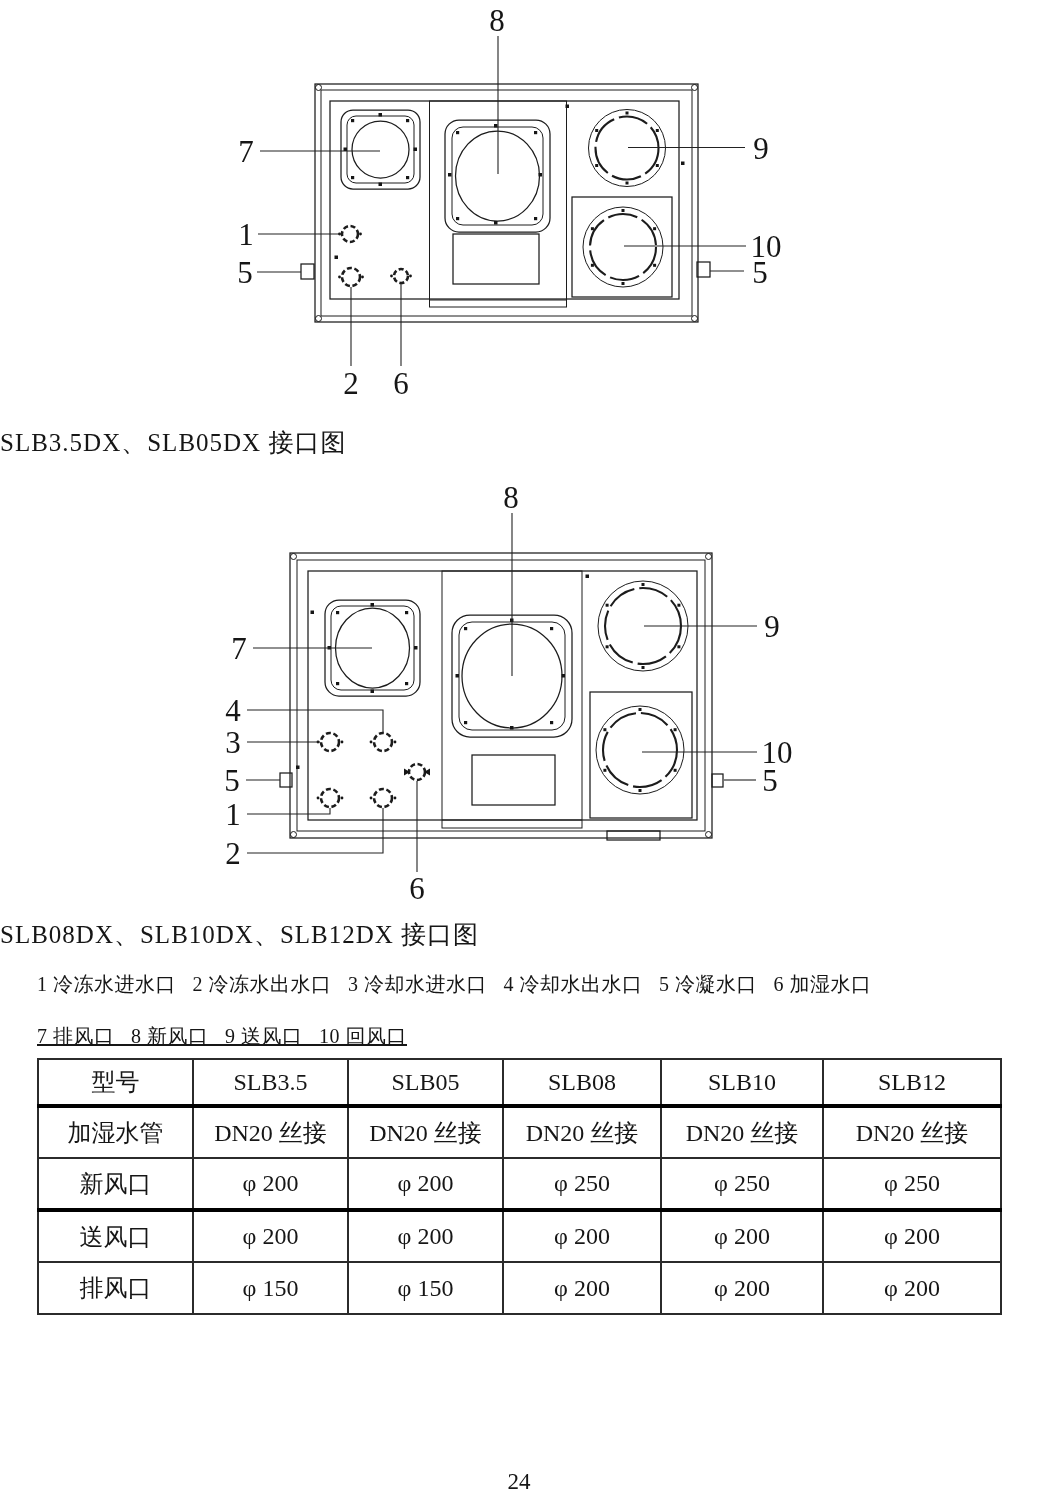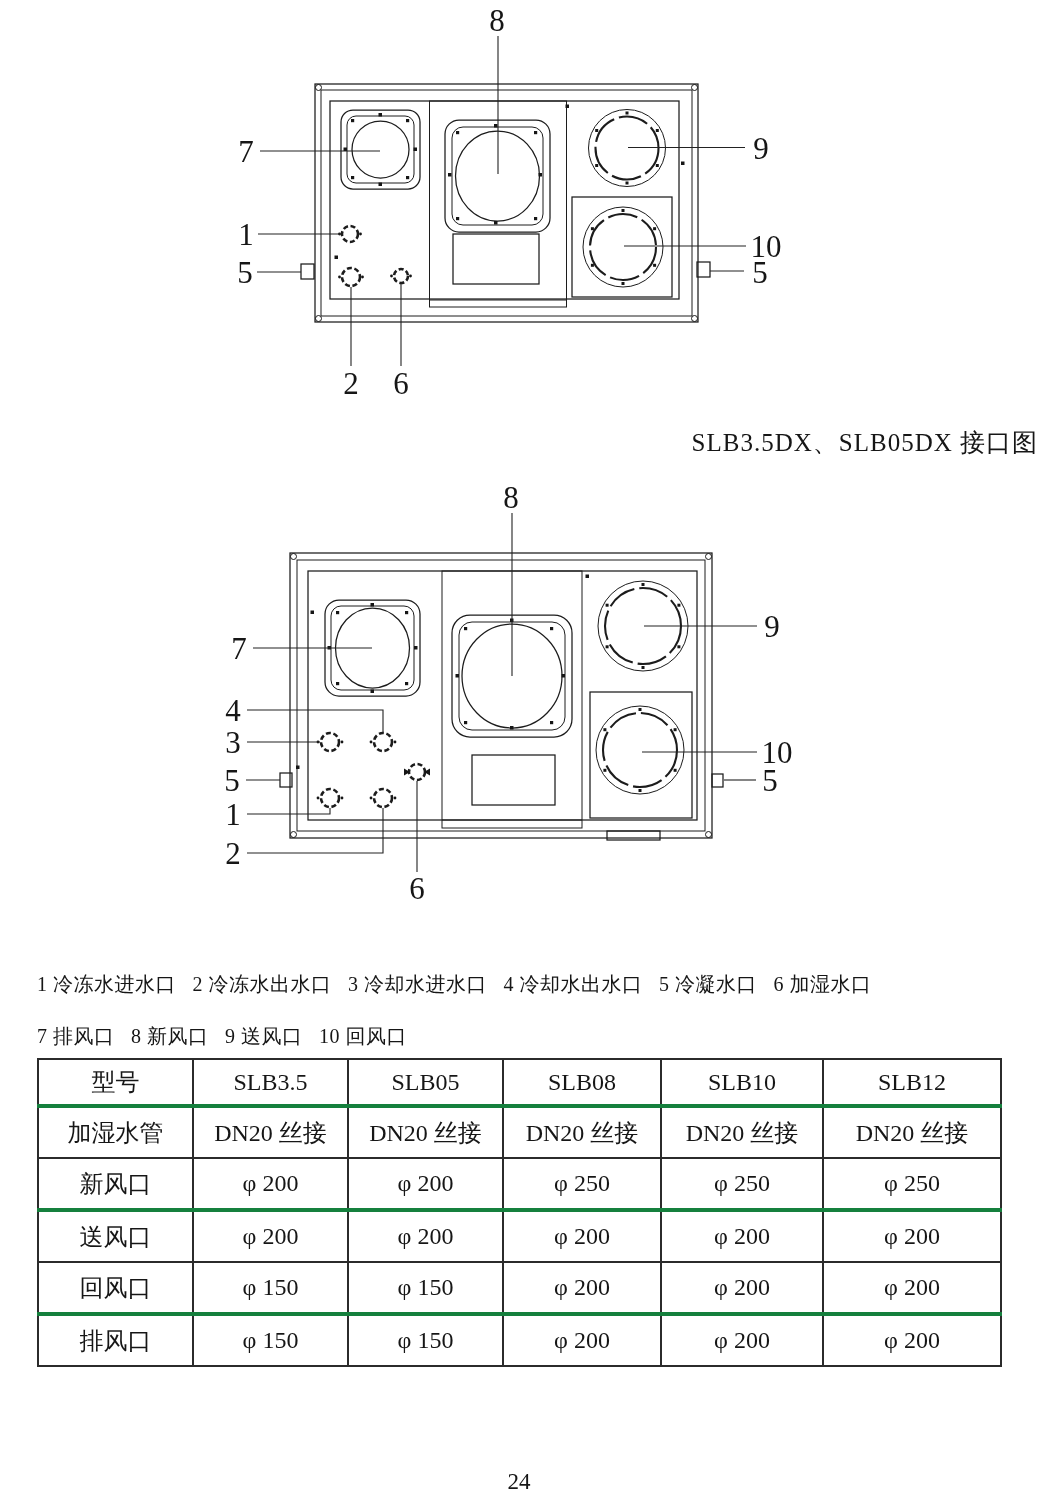--- a/index.html
+++ b/index.html
@@ -1,27 +1,27 @@
 <!DOCTYPE html>
 <html><head>
 <meta charset="utf-8">
 <style>
   html,body{margin:0;padding:0;background:#ffffff;}
   .page{position:relative;width:1038px;height:1493px;background:#ffffff;overflow:hidden;
         font-family:"Liberation Serif","DejaVu Serif",serif;color:#161616;}
   svg.diag{position:absolute;left:0;display:block;}
-  .caption{position:absolute;left:0;width:100%;text-align:right;font-size:25px;letter-spacing:1px;white-space:pre;}
+  .caption{position:absolute;left:0;width:100%;text-align:left;font-size:25px;letter-spacing:1px;white-space:pre;}
   .legend{position:absolute;left:37px;font-size:20px;white-space:pre;letter-spacing:0.5px;}
   table.spec{position:absolute;left:37px;top:1058px;width:963px;border-collapse:collapse;table-layout:fixed;
              border:2.5px solid #222;}
   table.spec th,table.spec td{border:2px solid #2b2b2b;text-align:center;vertical-align:middle;
              font-weight:normal;font-size:24px;padding:0;white-space:nowrap;}
   table.spec thead tr{height:47px;}
   table.spec tbody tr{height:52px;}
-  tr.thick th,tr.thick td{border-bottom:4px solid #15803d;}
+  tr.thick th,tr.thick td{border-bottom:4px solid #000000;}
   .pagenum{position:absolute;top:1469px;left:0;width:100%;text-align:center;font-size:23px;}
   
   .k{stroke:#1c1c1c;fill:none;stroke-width:1.25;}
   .kt{stroke:#1c1c1c;fill:none;stroke-width:1;}
   .dash{stroke:#1c1c1c;fill:none;stroke-width:2.1;stroke-dasharray:30 5;}
   .fit{stroke:#1c1c1c;fill:none;stroke-width:2.6;stroke-dasharray:5 2.6;}
   .dot{fill:#161616;stroke:none;}
   .ldr{stroke:#222;stroke-width:1.1;fill:none;}
   text.co{font-family:"Liberation Serif","DejaVu Serif",serif;font-size:31px;fill:#161616;
           text-anchor:middle;dominant-baseline:central;}
@@ -273,23 +273,24 @@
       <text class="co" x="232" y="310">5</text>
       <text class="co" x="233" y="344">1</text>
       <text class="co" x="233" y="383">2</text>
       <text class="co" x="417" y="418">6</text>
       <text class="co" x="772" y="156">9</text>
       <text class="co" x="777" y="282">10</text>
       <text class="co" x="770" y="310">5</text>
     </g>
   </svg>
 
+  <div class="caption" style="top:918px;">SLB08DX、SLB10DX、SLB12DX 接口图</div>
 
   <div class="legend" style="top:971px;">1 冷冻水进水口   2 冷冻水出水口   3 冷却水进水口   4 冷却水出水口   5 冷凝水口   6 加湿水口</div>
-  <div class="legend" style="top:1023px;">7 排风口   8 新风口   9 送风口   10 回风口</div>
+  <div class="legend" style="top:1023px;text-decoration:underline;">7 排风口   8 新风口   9 送风口   10 回风口</div>
 
   <table class="spec">
     <colgroup>
       <col style="width:155px">
         <col style="width:155px">
         <col style="width:155px">
       <col style="width:158px">
         <col style="width:162px">
         <col style="width:178px">
     </colgroup>
@@ -321,28 +322,20 @@
         <td>φ 250</td>
       </tr>
       <tr>
         <td>送风口</td>
         <td>φ 200</td>
         <td>φ 200</td>
         <td>φ 200</td>
         <td>φ 200</td>
         <td>φ 200</td>
       </tr>
-      <tr class="thick">
-        <td>回风口</td>
-        <td>φ 150</td>
-        <td>φ 150</td>
-        <td>φ 200</td>
-        <td>φ 200</td>
-        <td>φ 200</td>
-      </tr>
       <tr>
         <td>排风口</td>
         <td>φ 150</td>
         <td>φ 150</td>
         <td>φ 200</td>
         <td>φ 200</td>
         <td>φ 200</td>
       </tr>
     </tbody>
   </table>

